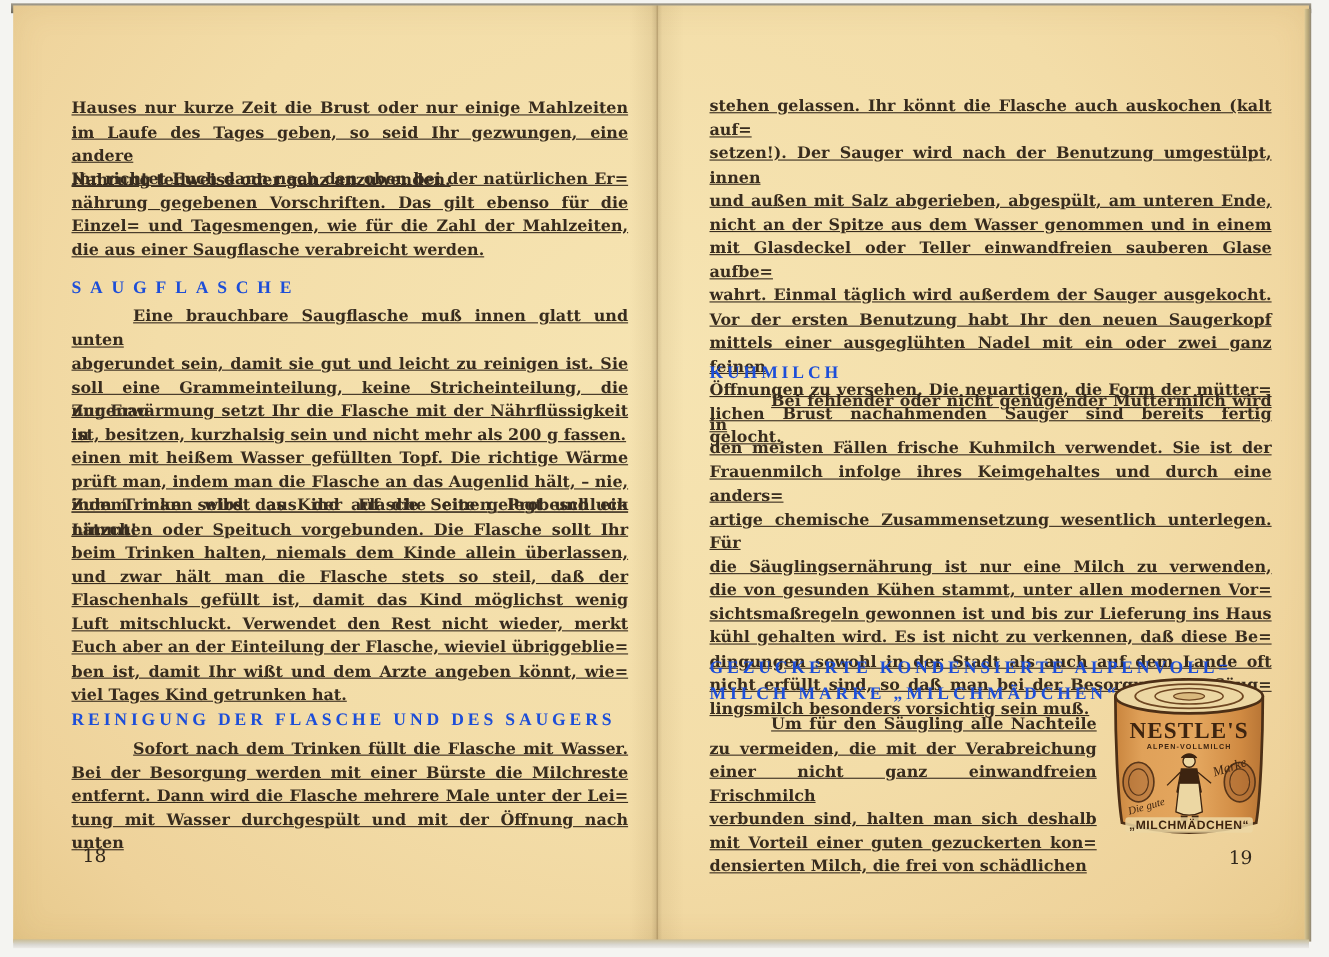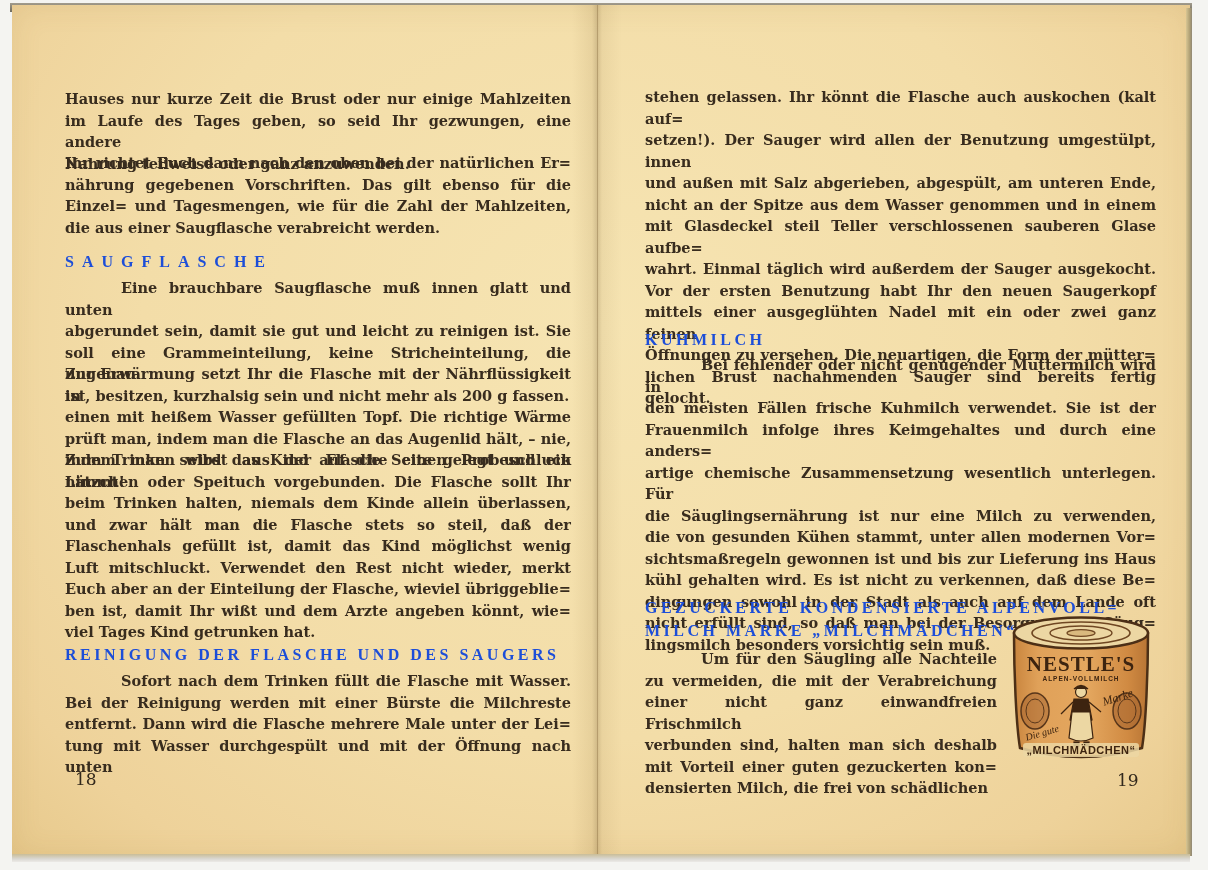--- a/index.html
+++ b/index.html
@@ -33,21 +33,21 @@
   .gutter-line{
     position:absolute;left:597px;top:5px;width:1px;height:852px;
     background:rgba(90,60,20,.25);
   }
   
   .para{
     position:absolute;
     font:700 14.5px/21.5px "DejaVu Serif",serif;
     color:#382c1e;
   }
-  .pline{text-align:justify;text-align-last:justify;}
+  .pline{text-align:justify;text-align-last:justify;text-decoration:underline;}
   .para .pline:last-child{text-align-last:left;}
   .pline.ind{text-indent:56px;}
   .heading{
     position:absolute;
     font:700 16px/23px "Liberation Serif","DejaVu Serif",serif;
     color:#1d4ed8;letter-spacing:3.5px;
   }
   .heading.wide{letter-spacing:8px;}
   .pagenum{
     position:absolute;
@@ -107,35 +107,35 @@
       <div class="pline">Luft mitschluckt. Verwendet den Rest nicht wieder, merkt</div>
       <div class="pline">Euch aber an der Einteilung der Flasche, wieviel übriggeblie=</div>
       <div class="pline">ben ist, damit Ihr wißt und dem Arzte angeben könnt, wie=</div>
       <div class="pline">viel Tages Kind getrunken hat.</div>
     </div>
 
   <div class="heading lp" style="top:643px">REINIGUNG DER FLASCHE UND DES SAUGERS</div>
 
   <div class="para lp" style="top:670px">
       <div class="pline ind">Sofort nach dem Trinken füllt die Flasche mit Wasser.</div>
-      <div class="pline">Bei der Reinigung werden mit einer Bürste die Milchreste</div>
+      <div class="pline">Bei der Besorgung werden mit einer Bürste die Milchreste</div>
       <div class="pline">entfernt. Dann wird die Flasche mehrere Male unter der Lei=</div>
       <div class="pline">tung mit Wasser durchgespült und mit der Öffnung nach unten</div>
     </div>
 
   <div class="pagenum" style="left:64px;top:769px">18</div>
 </div>
 
 <div>
   <div class="para rp" style="top:86px">
       <div class="pline">stehen gelassen. Ihr könnt die Flasche auch auskochen (kalt auf=</div>
-      <div class="pline">setzen!). Der Sauger wird allen der Benutzung umgestülpt, innen</div>
+      <div class="pline">setzen!). Der Sauger wird nach der Benutzung umgestülpt, innen</div>
       <div class="pline">und außen mit Salz abgerieben, abgespült, am unteren Ende,</div>
       <div class="pline">nicht an der Spitze aus dem Wasser genommen und in einem</div>
-      <div class="pline">mit Glasdeckel steil Teller verschlossenen sauberen Glase aufbe=</div>
+      <div class="pline">mit Glasdeckel oder Teller einwandfreien sauberen Glase aufbe=</div>
       <div class="pline">wahrt. Einmal täglich wird außerdem der Sauger ausgekocht.</div>
       <div class="pline">Vor der ersten Benutzung habt Ihr den neuen Saugerkopf</div>
       <div class="pline">mittels einer ausgeglühten Nadel mit ein oder zwei ganz feinen</div>
       <div class="pline">Öffnungen zu versehen. Die neuartigen, die Form der mütter=</div>
       <div class="pline">lichen Brust nachahmenden Sauger sind bereits fertig gelocht.</div>
     </div>
 
   <div class="heading rp" style="top:328px">KUHMILCH</div>
 
   <div class="para rp" style="top:354px">

